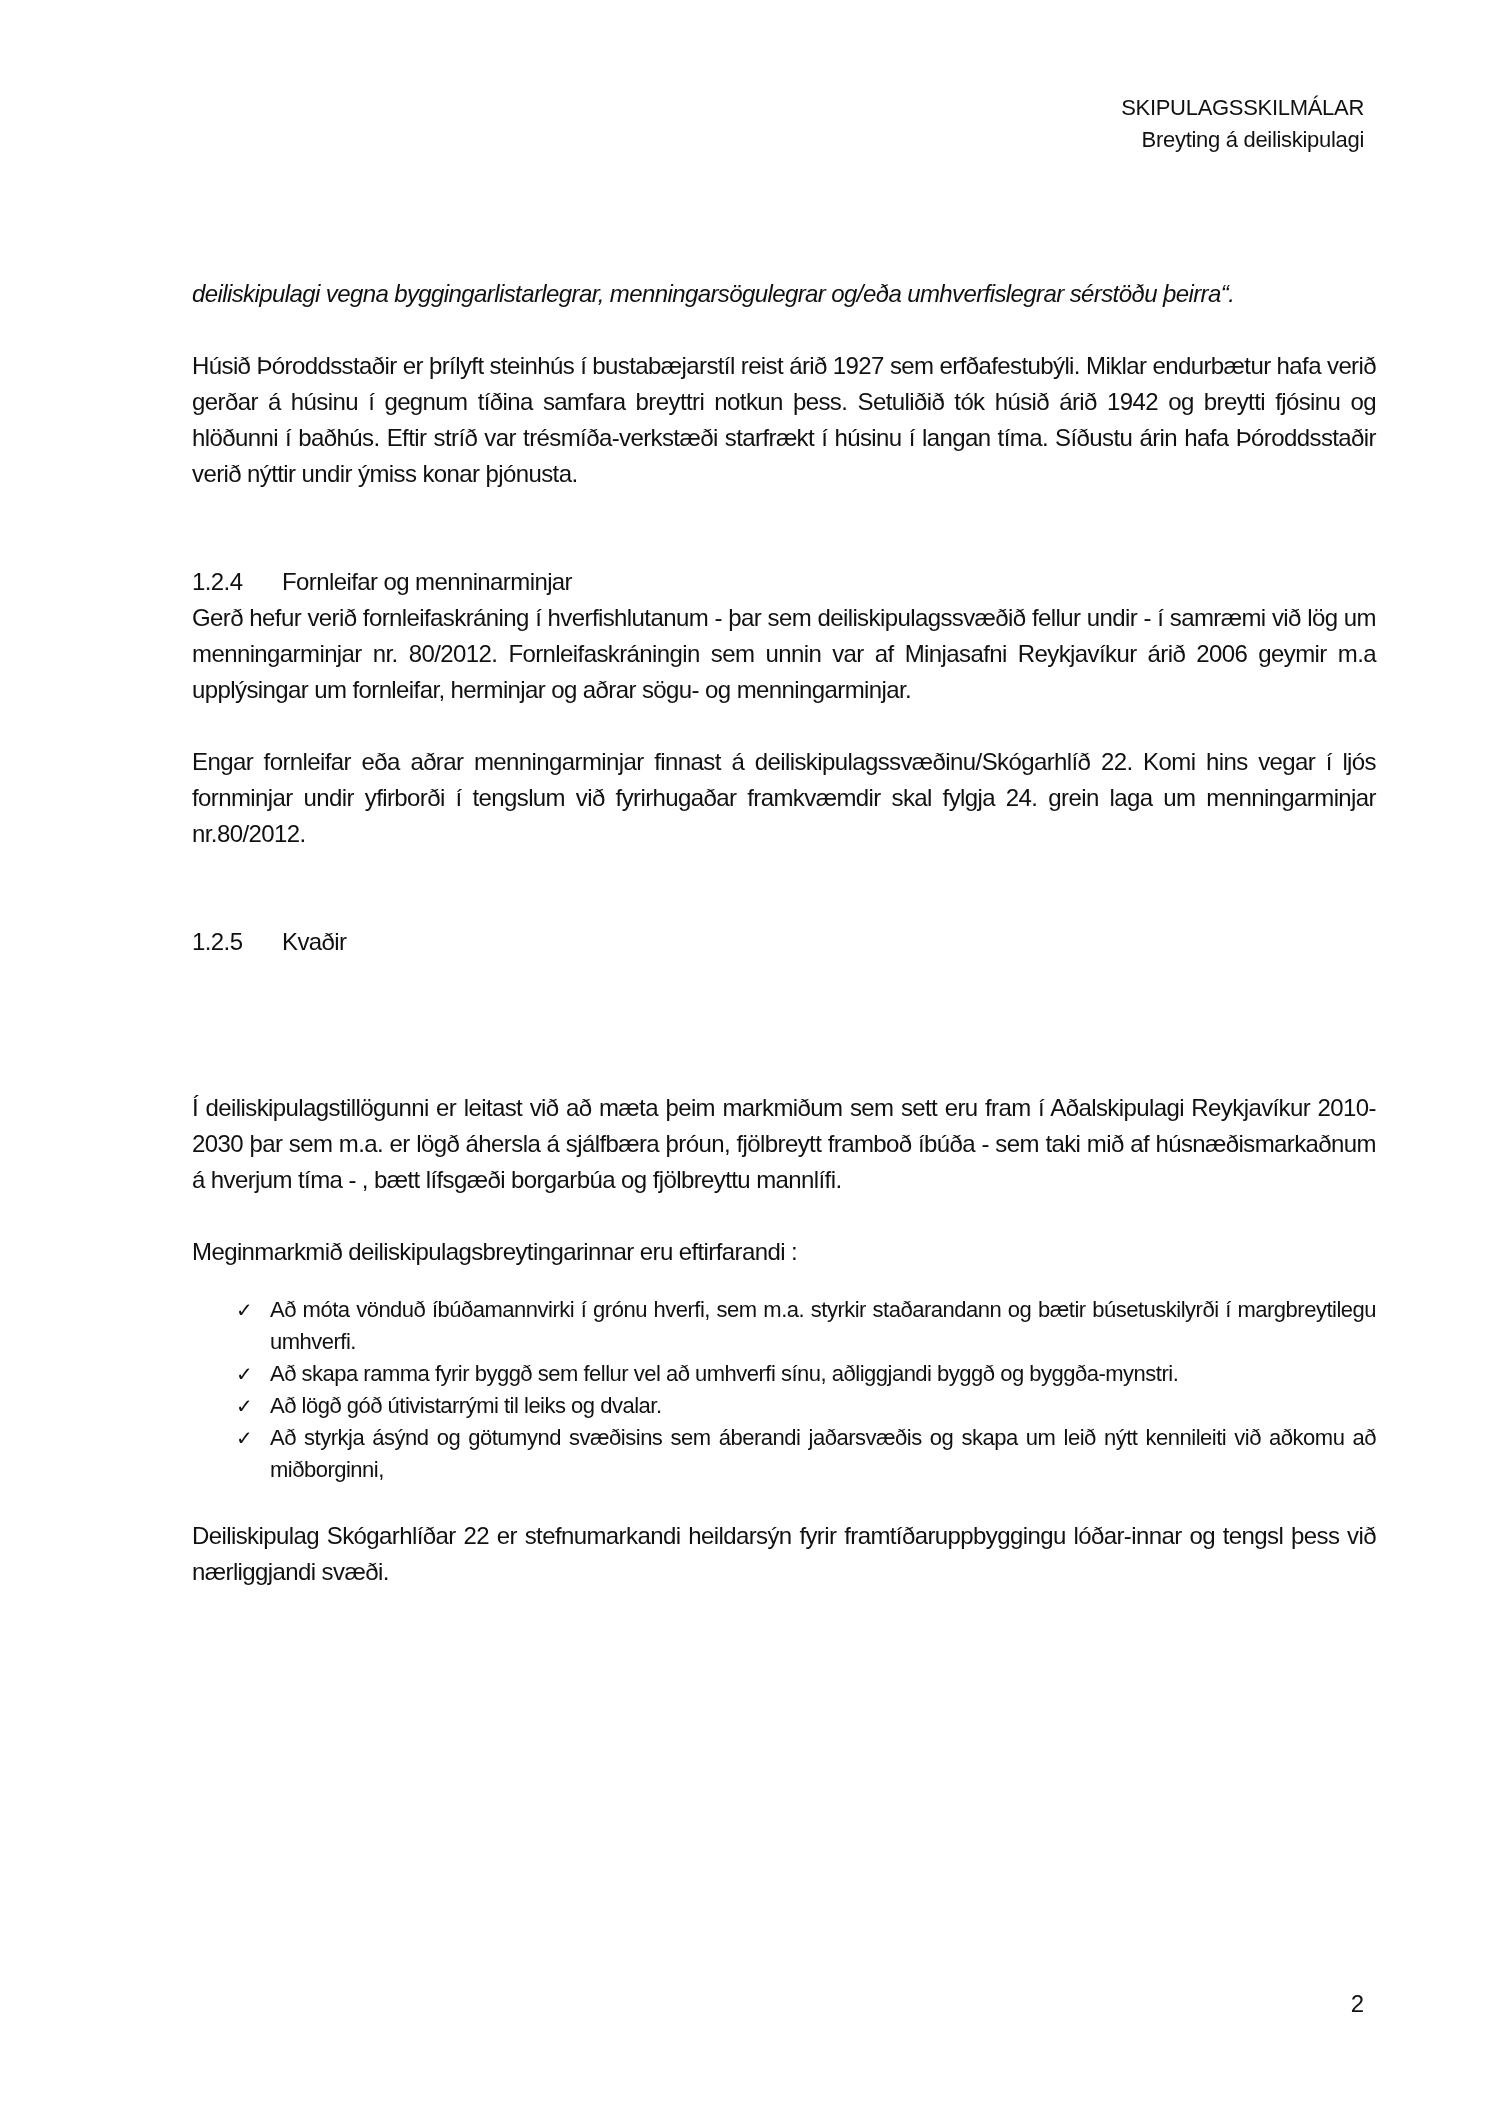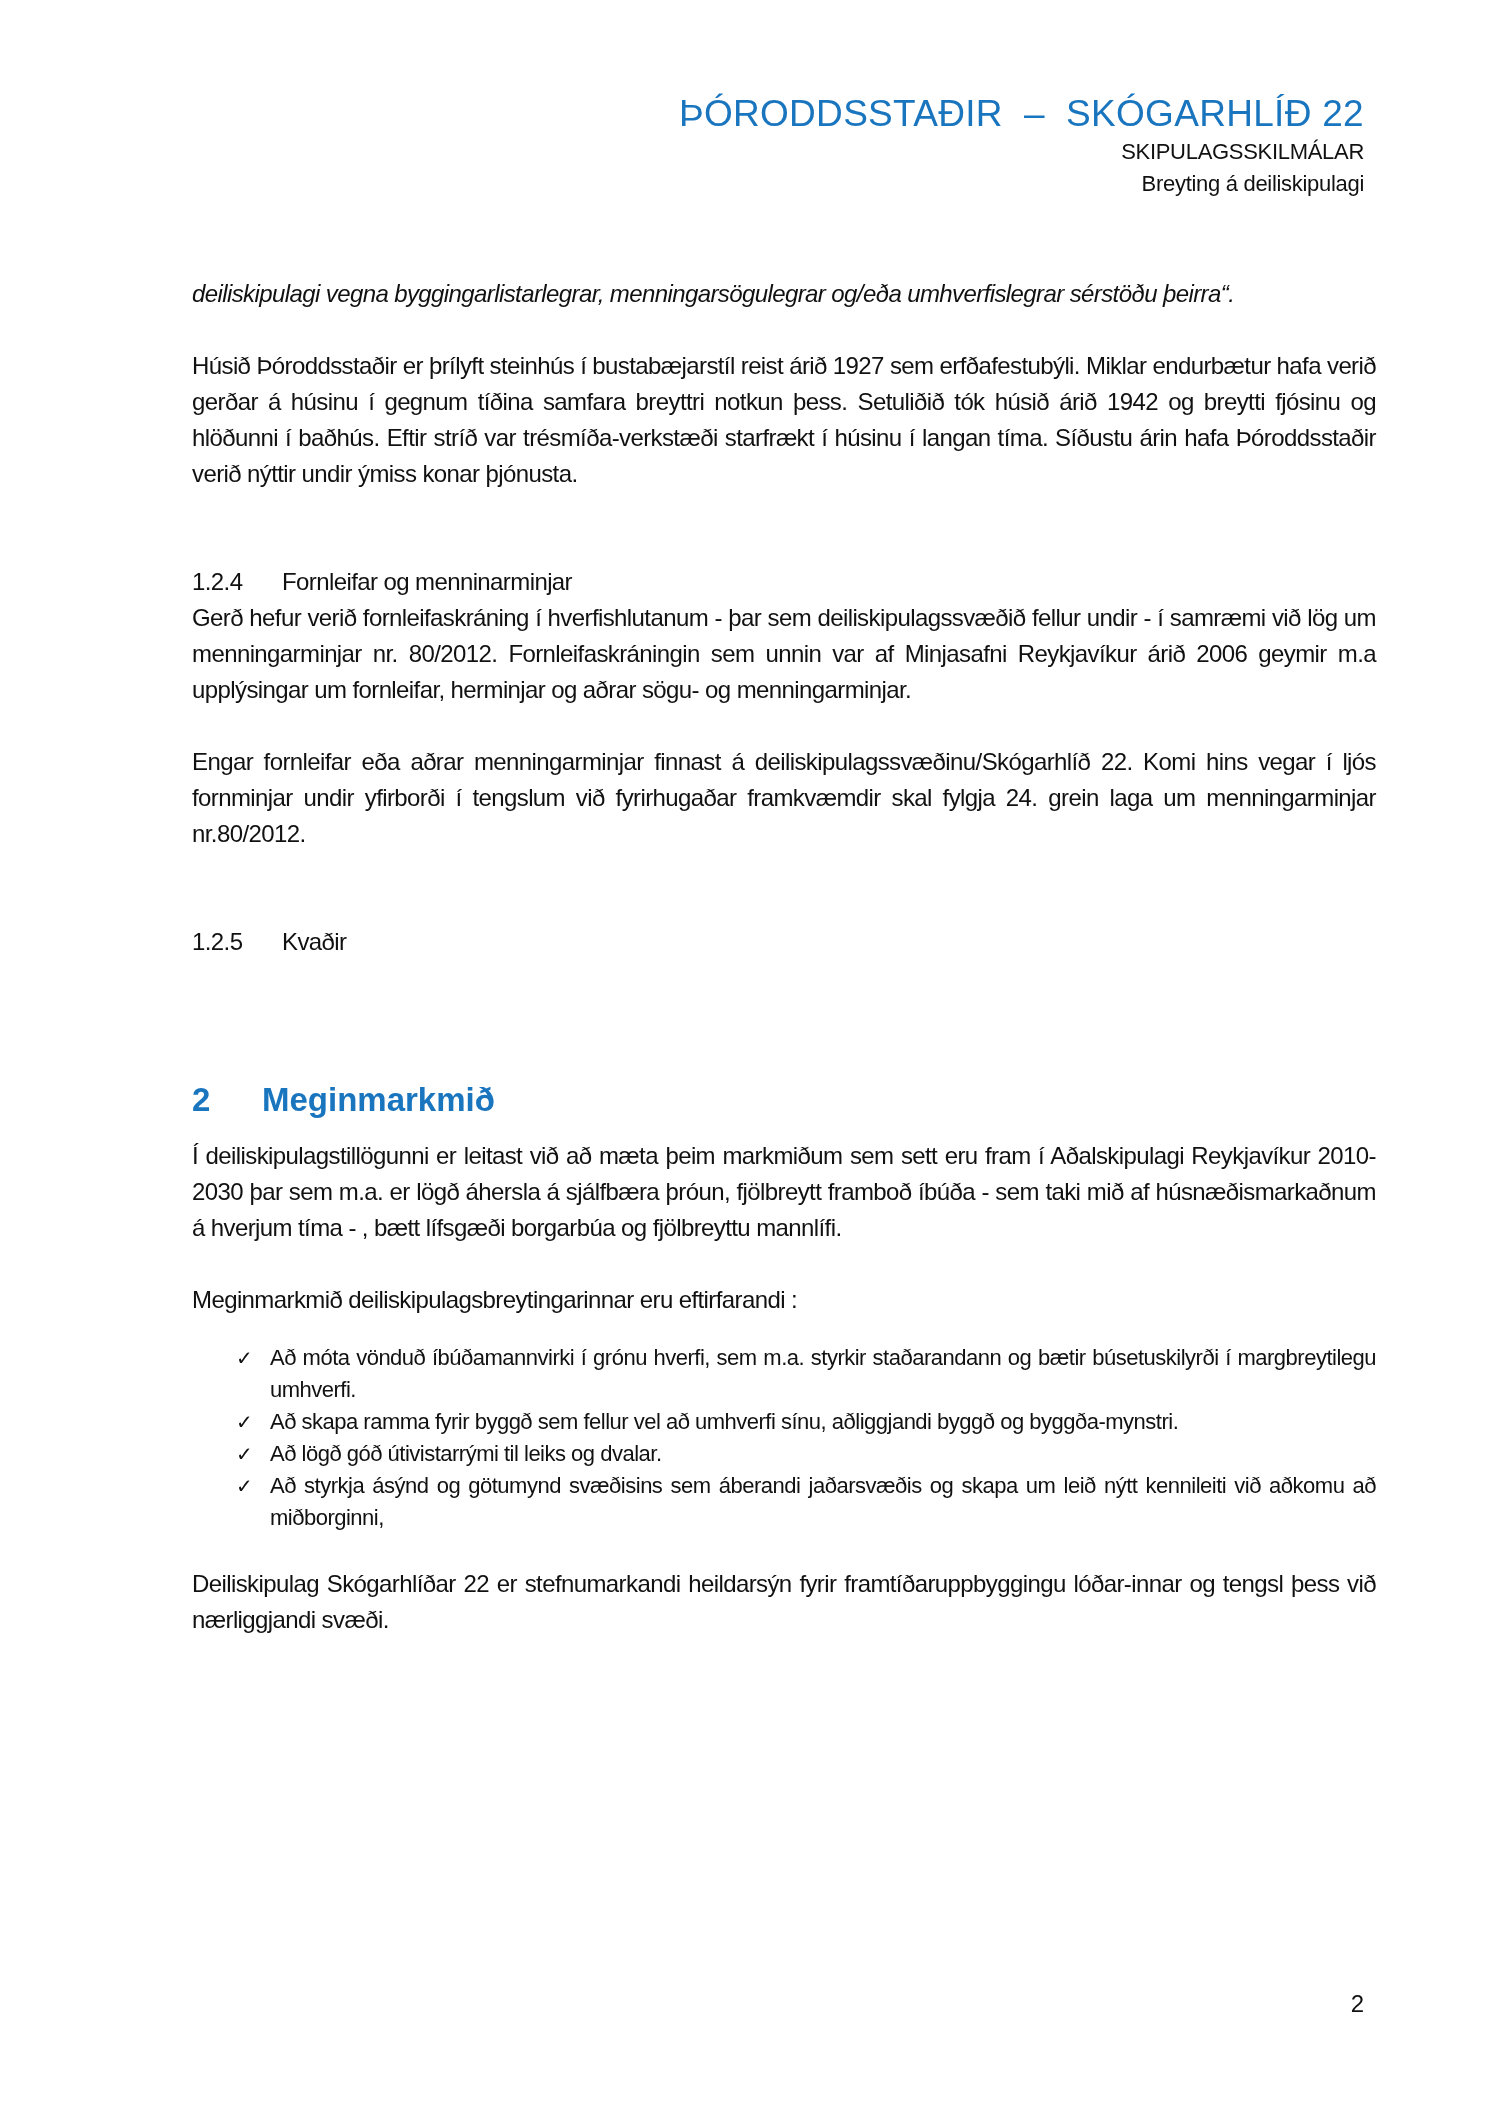--- a/index.html
+++ b/index.html
@@ -41,21 +41,20 @@
     ul.checks li { position: relative; padding-left: 34px; text-align: justify; text-align-last: left; }
     ul.checks li .check { position: absolute; left: 0; top: 0; font-size: 20px; }
     .page-number {
       position: absolute; right: 136px; top: 1990px; font-size: 24px; color: #111;
     }
   </style>
 </head>
 <body>
 
 <header class="page-header">
-  <div class="header-title">ÞÓRODDSSTAÐIR  –  SKÓGARHLÍÐ 22</div>
   <div class="header-sub">SKIPULAGSSKILMÁLAR</div>
   <div class="header-sub">Breyting á deiliskipulagi</div>
 </header>
 
 <main class="content">
   <p class="italic last-left">deiliskipulagi vegna byggingarlistarlegrar, menningarsögulegrar og/eða umhverfislegrar sérstöðu þeirra“.</p>
   <div class="gap-1"></div>
   <p class="last-left">Húsið Þóroddsstaðir er þrílyft steinhús í bustabæjarstíl reist árið 1927 sem erfðafestubýli.  Miklar endurbætur hafa verið gerðar á húsinu í gegnum tíðina samfara breyttri notkun þess. Setuliðið tók húsið árið 1942 og breytti fjósinu og hlöðunni í baðhús.  Eftir stríð var trésmíða-verkstæði starfrækt í húsinu í langan tíma.  Síðustu árin hafa Þóroddsstaðir verið nýttir undir ýmiss konar þjónusta.</p>
 
   <div class="gap-2"></div>
@@ -73,23 +72,20 @@
 
   <section>
     <div class="subheading">
       <span class="num">1.2.5</span><span>Kvaðir</span>
     </div>
   </section>
 
   <div class="gap-3" style="height:116px"></div>
 
   <section>
-    <h1 class="h1">
-      <span class="num">2</span><span>Meginmarkmið</span>
-    </h1>
     <div style="height:14px"></div>
     <p class="last-left">Í deiliskipulagstillögunni er leitast við að mæta þeim markmiðum sem sett eru fram í Aðalskipulagi Reykjavíkur 2010-2030 þar sem m.a. er lögð áhersla á sjálfbæra þróun, fjölbreytt framboð íbúða - sem taki mið af húsnæðismarkaðnum á hverjum tíma - , bætt lífsgæði borgarbúa og fjölbreyttu mannlífi.</p>
     <div class="gap-1"></div>
     <p class="last-left">Meginmarkmið deiliskipulagsbreytingarinnar eru eftirfarandi :</p>
     <div style="height:24px"></div>
     <ul class="checks">
       <li><span class="check">✓</span><span>Að móta vönduð íbúðamannvirki í grónu hverfi, sem m.a. styrkir staðarandann og bætir búsetuskilyrði í margbreytilegu umhverfi.</span></li>
       <li><span class="check">✓</span><span>Að skapa ramma fyrir byggð sem fellur vel að umhverfi sínu, aðliggjandi byggð og byggða-mynstri.</span></li>
       <li><span class="check">✓</span><span>Að lögð góð útivistarrými til leiks og dvalar.</span></li>
       <li><span class="check">✓</span><span>Að styrkja ásýnd og götumynd svæðisins  sem áberandi jaðarsvæðis og skapa um leið nýtt kennileiti við aðkomu að miðborginni,</span></li>

